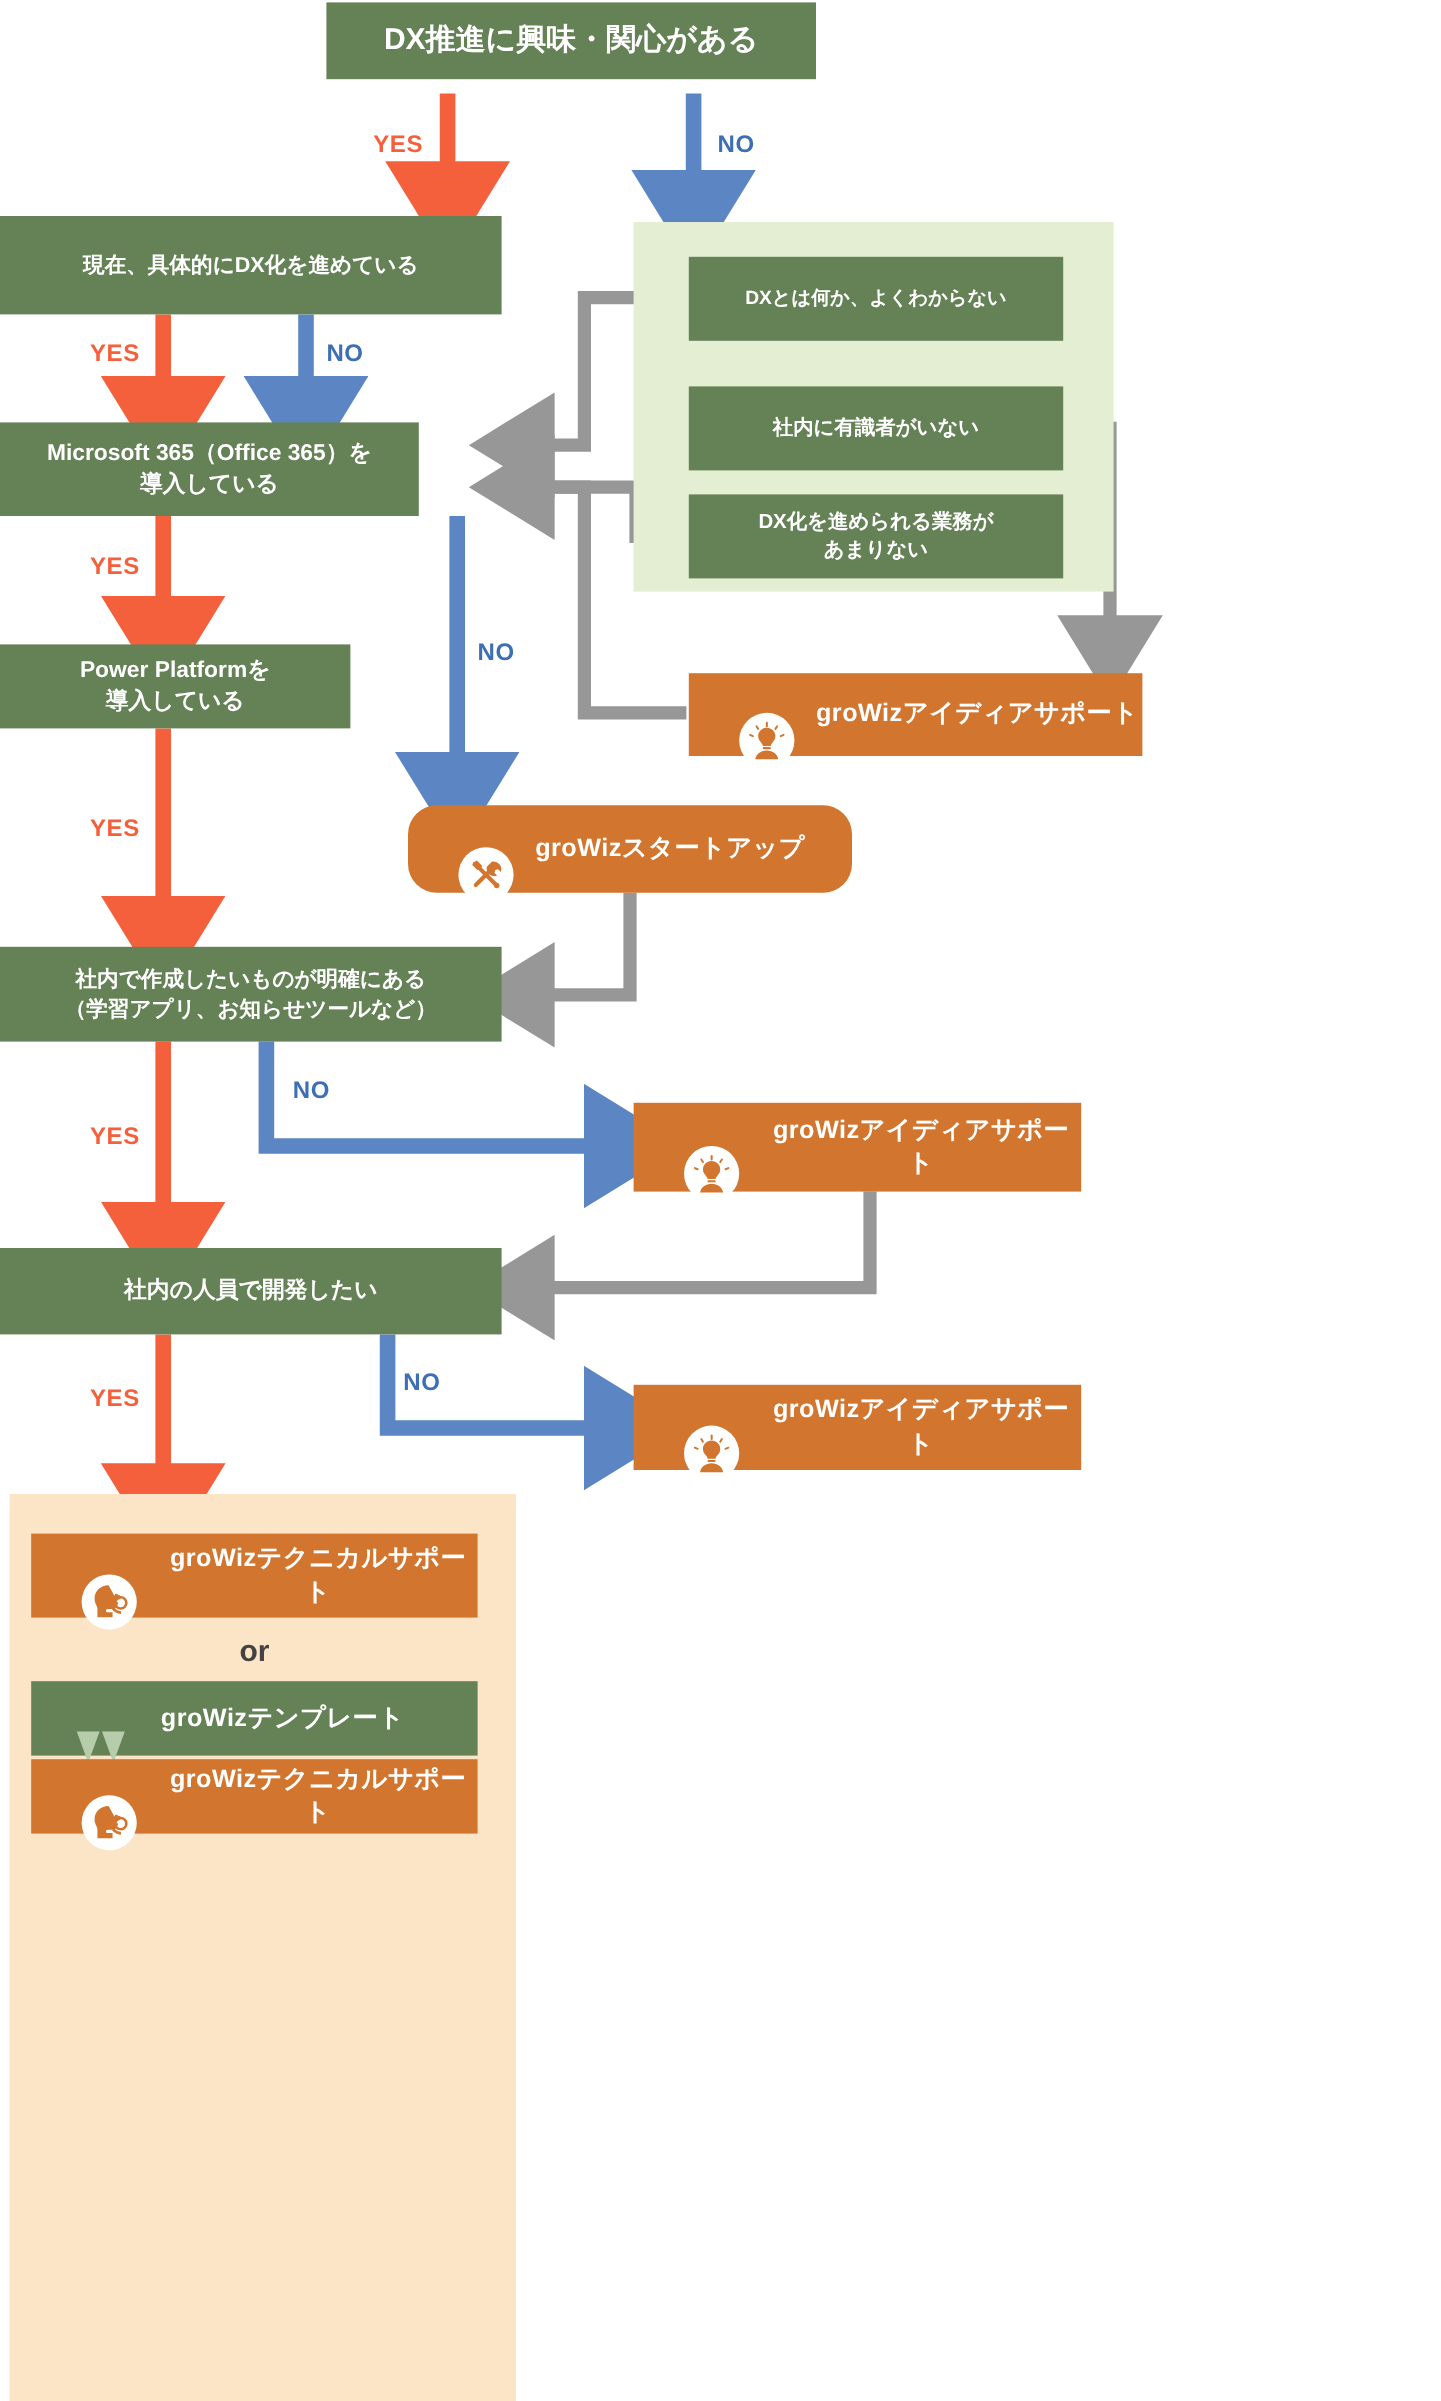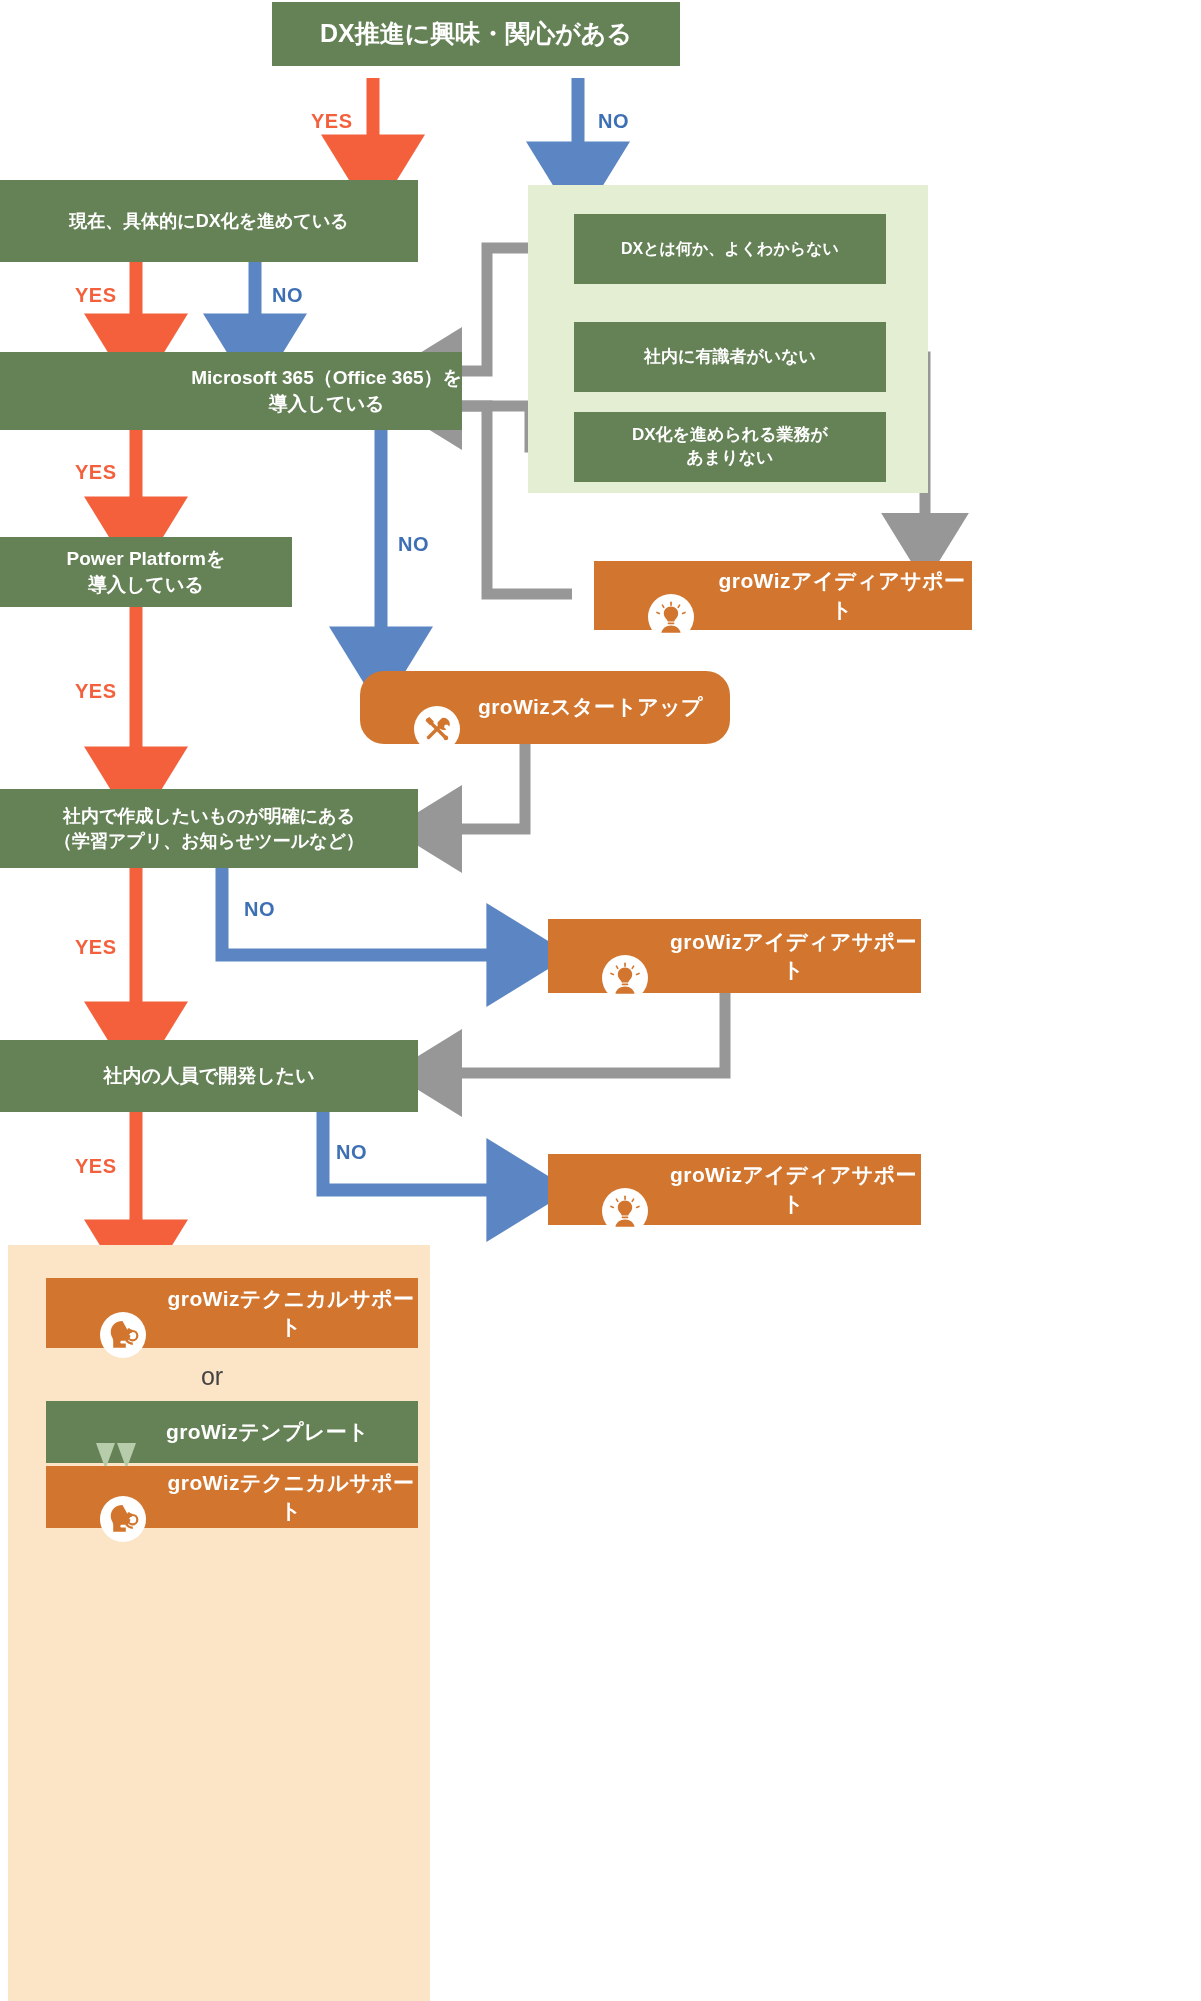--- a/index.html
+++ b/index.html
@@ -36,33 +36,33 @@
   .lbl {
     position:absolute;
     font-weight:bold;
     font-size:20px;
     letter-spacing:.5px;
   }
   .lbl.yes { color:#f4603c; }
   .lbl.no  { color:#3d6fb4; }
 
   
-  .svc { justify-content:flex-start; padding-left:12px;margin-left:20px; }
+  .svc { justify-content:flex-start; padding-left:0; }
   .svc .ico {
     width:46px; height:46px; flex:0 0 46px;
     margin-left:42px; margin-right:18px;
     display:block;
   }
   .svc .txt { font-size:21px; letter-spacing:.4px; }
 
   .tmpl .ico { margin-left:34px; margin-right:22px; width:52px; height:46px; flex:0 0 52px; }
 
   .or-text {
     position:absolute;
-    font-size:25px; font-weight:normal; color:#434343;
+    font-size:25px; font-weight:bold; color:#434343;
     text-align:center;
   }
 
   svg { display:block; overflow:visible; }
 </style>
 </head>
 <body>
 
 <div id="stage">
 
@@ -119,21 +119,21 @@
   <div class="panel panel-cream" style="left:8px; top:1245px; width:422px; height:756px;"></div>
 
   <div class="node green" style="left:272px; top:2px; width:408px; height:64px; font-size:25px;">
     <span>DX推進に興味・関心がある</span>
   </div>
 
   <div class="node green" style="left:0px; top:180px; width:418px; height:82px; font-size:18px;">
     <span>現在、具体的にDX化を進めている</span>
   </div>
 
-  <div class="node green" style="left:0px; top:352px; width:462px; height:78px; font-size:19px;justify-content:flex-end;">
+  <div class="node green" style="left:0px; top:352px; width:349px; height:78px; font-size:19px;">
     <span>Microsoft 365（Office 365）を
 導入している</span>
   </div>
 
   <div class="node green" style="left:0px; top:537px; width:292px; height:70px; font-size:19px;">
     <span>Power Platformを
 導入している</span>
   </div>
 
   <div class="node green" style="left:0px; top:789px; width:418px; height:79px; font-size:18px;">

